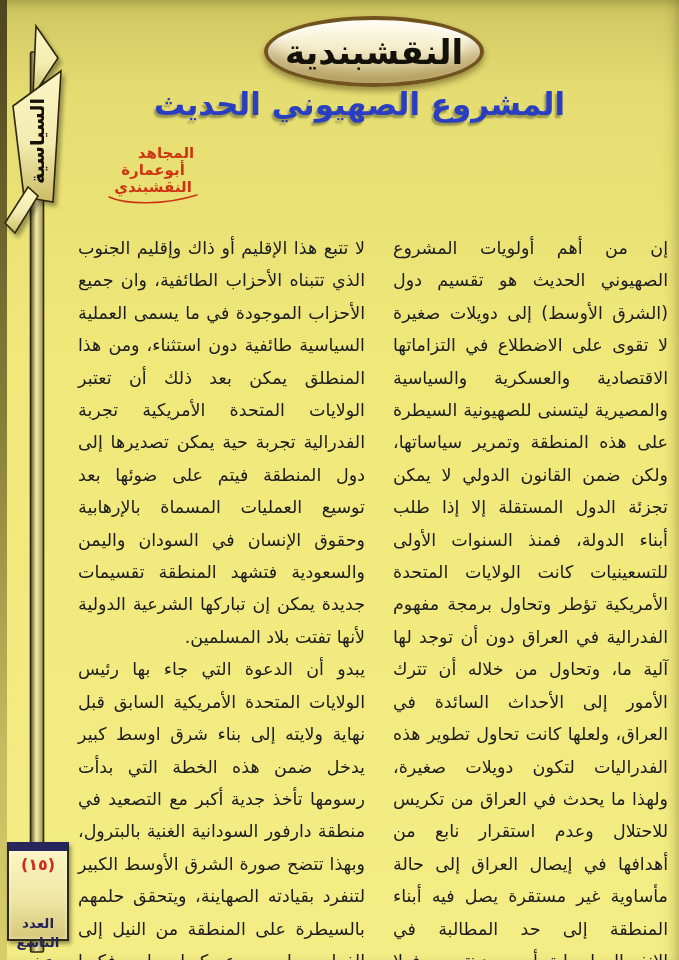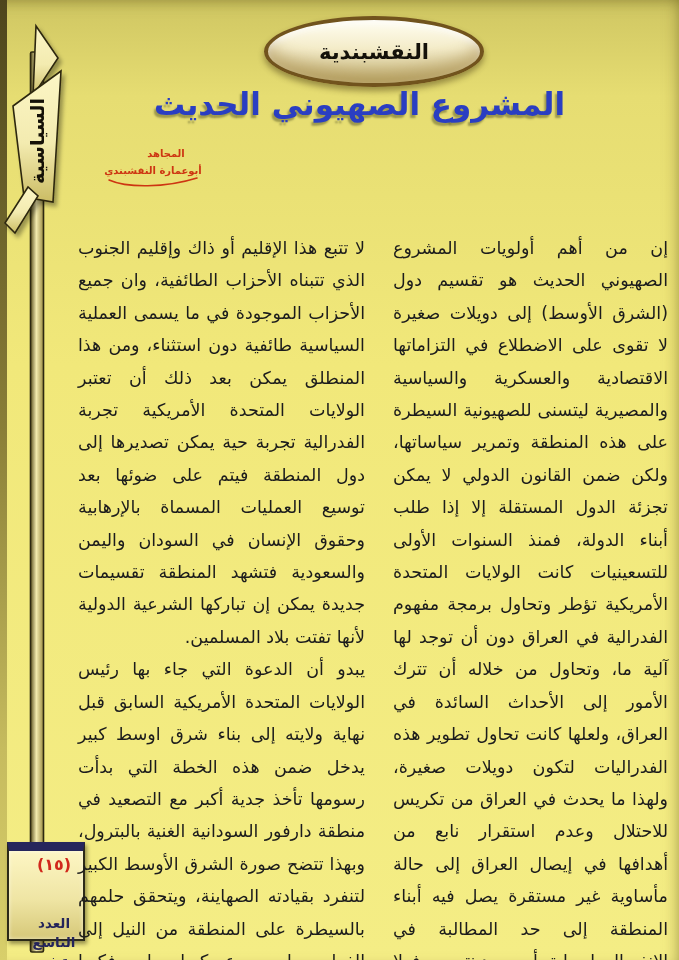--- a/index.html
+++ b/index.html
@@ -21,35 +21,35 @@
     position:absolute;left:264px;top:16px;width:212px;height:63px;
     border-radius:50%;
     background:linear-gradient(180deg,#fffef2 0%,#f4ecc9 45%,#c8b87c 100%);
     border:4px solid #71531d;
     box-shadow:0 4px 6px rgba(60,45,10,.45),
                inset 0 -12px 16px rgba(150,120,50,.45),
                inset 0 3px 6px rgba(255,255,255,.9);
     display:flex;align-items:center;justify-content:center;
   }
   .oval-badge span{
-    font-size:21px;font-weight:bold;color:#14110a;
+    font-size:34px;font-weight:bold;color:#14110a;
     direction:rtl;letter-spacing:1px;
   }
   
   .article-title{
     position:absolute;left:56px;top:86px;width:607px;
     text-align:center;direction:rtl;
     font-size:31px;font-weight:bold;
     text-shadow:-2px 3px 2px rgba(95,95,45,.55);
   }
   
   .byline{
     position:absolute;left:88px;top:145px;width:130px;
     direction:rtl;text-align:center;
-    font-size:10px;font-weight:bold;line-height:17px;
+    font-size:15px;font-weight:bold;line-height:17px;
   }
   .byline .l1{padding-left:26px;}
   .byline svg{display:block;margin:-2px auto 0;}
   
   .columns{
     position:absolute;left:78px;top:184px;width:590px;height:752px;
     display:flex;flex-direction:row-reverse;direction:ltr;
   }
   .col{direction:rtl;text-align:justify;color:#1c1c1c;
     font-size:17.5px;line-height:32.4px;margin-top:48px;}
@@ -63,21 +63,21 @@
     line-height:26px;text-align:center;
     transform:rotate(-90deg);
     font-size:19px;font-weight:bold;color:#151107;direction:rtl;
   }
   
   .issue-plaque{
     position:absolute;left:7px;top:842px;width:58px;height:88px;
     background:linear-gradient(180deg,#fdf6c4 0%,#efe5a4 55%,#d6c878 100%);
     border:2px solid #2c2a18;border-top:9px solid #26265c;
     box-shadow:2px 3px 4px rgba(40,35,10,.45), inset 0 0 4px rgba(255,255,255,.6);
-    text-align:center;direction:rtl;padding-left:16px;
+    text-align:center;direction:rtl;
   }
   .issue-plaque .num{font-size:16px;font-weight:bold;margin-top:4px;}
   .issue-plaque .w{font-size:13.5px;font-weight:bold;line-height:19px;}
 </style>
 </head>
 <body>
 
 <div class="page">
 
   <div class="edge-shade"></div>

